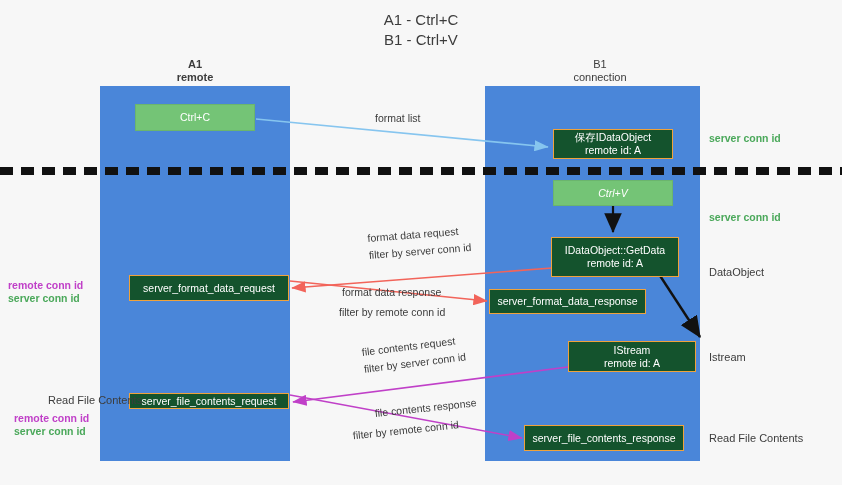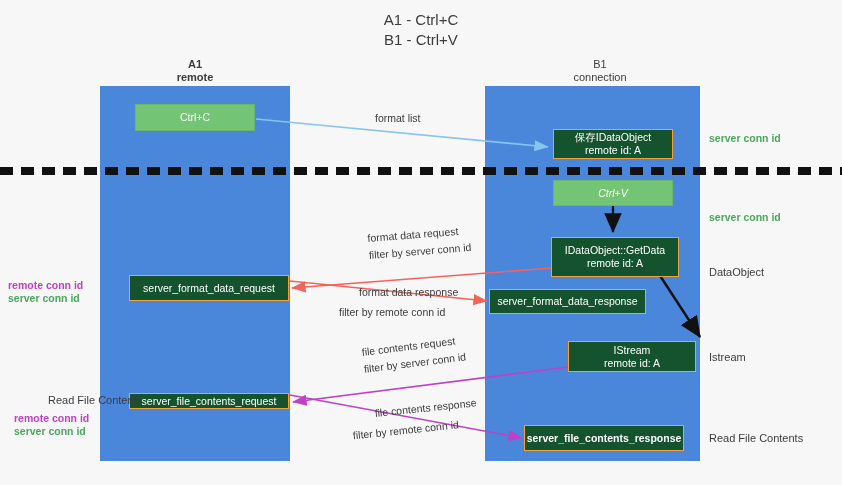--- a/index.html
+++ b/index.html
@@ -170,34 +170,34 @@
 
   <div class="abs box orange" style="left:568px; top:341px; width:128px; height:31px;">
     <div>IStream</div>
     <div class="l2">remote id: A</div>
   </div>
 
   <div class="abs box orange" style="left:129px; top:393px; width:160px; height:16px;">
     <div>server_file_contents_request</div>
   </div>
 
-  <div class="abs box orange" style="left:524px; top:425px; width:160px; height:26px;font-weight:bold;">
+  <div class="abs box orange" style="left:524px; top:425px; width:160px; height:26px;">
     <div>server_file_contents_response</div>
   </div>
 
   <div class="abs lbl" style="left:375px; top:111px;">format list</div>
 
   <div class="abs rot-wrap" style="left:367px; top:231px; transform: rotate(-4.5deg);">
     <div class="lbl">format data request</div>
     <div class="lbl" style="margin-top:3px;">
       <span>filter by </span><span class="green-t">server conn id</span>
     </div>
   </div>
 
-  <div class="abs lbl" style="left:359px; top:285px;">format data response</div>
+  <div class="abs lbl" style="left:342px; top:285px;">format data response</div>
   <div class="abs lbl" style="left:339px; top:305px;">
     <span>filter by </span><span class="magenta-t">remote conn id</span>
   </div>
 
   <div class="abs rot-wrap" style="left:361px; top:345px; transform: rotate(-7deg);">
     <div class="lbl">file contents request</div>
     <div class="lbl" style="margin-top:3px;">
       <span>filter by </span><span class="green-t">server conn id</span>
     </div>
   </div>

